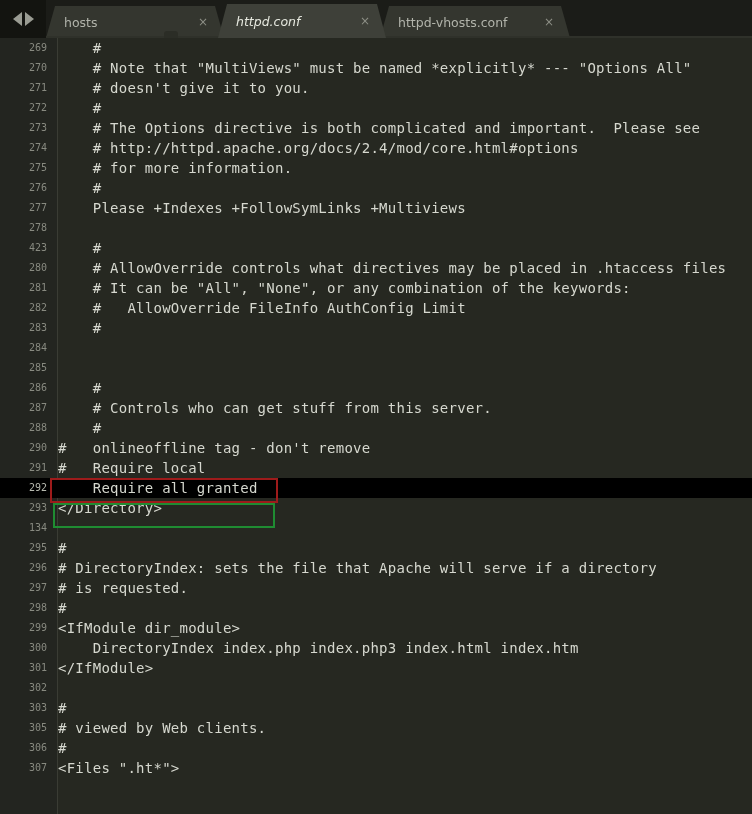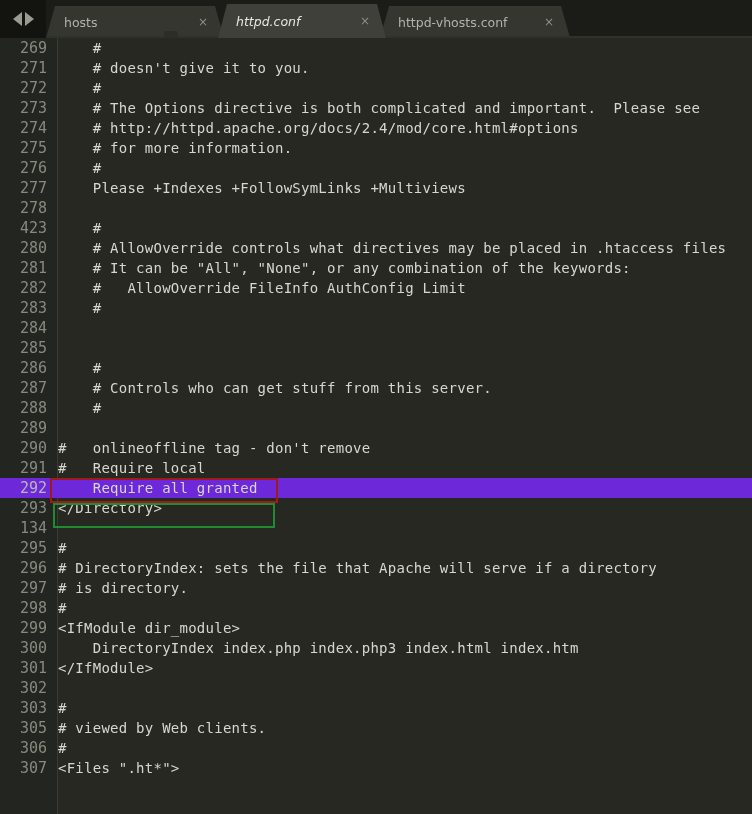--- a/index.html
+++ b/index.html
@@ -140,31 +140,31 @@
     width: 752px;
   }
 
   .row {
     position: relative;
     height: 20px;
     line-height: 20px;
     white-space: pre;
   }
   .row.current {
-    background: #6d28d9;
+    background: #000000;
   }
   .row.current .gutter-num { color: #b8bab0; }
 
   .gutter-num {
     position: absolute;
     left: 0; top: 0;
     width: 47px;
     text-align: right;
     font-family: "DejaVu Sans Mono", monospace;
-    font-size: 15px;
+    font-size: 10px;
     color: #888a80;
     letter-spacing: 0px;
     padding-left: 20px;
   }
 
   .code-text {
     position: absolute;
     left: 58px; top: 0;
     font-family: "DejaVu Sans Mono", monospace;
     font-size: 14px;
@@ -218,47 +218,47 @@
 
     <div class="tabbar-bottom-line"></div>
   </div>
 
   <div class="editor">
     <div class="gutter-bg"></div>
     <div class="gutter-divider"></div>
 
     <div class="code-rows" id="code-rows">
         <div class="row"><span class="gutter-num">269</span><span class="code-text">    #</span></div>
+        <div class="row"><span class="gutter-num">270</span><span class="code-text">    # Note that "MultiViews" must be named *explicitly* --- "Options All"</span></div>
         <div class="row"><span class="gutter-num">271</span><span class="code-text">    # doesn't give it to you.</span></div>
         <div class="row"><span class="gutter-num">272</span><span class="code-text">    #</span></div>
         <div class="row"><span class="gutter-num">273</span><span class="code-text">    # The Options directive is both complicated and important.  Please see</span></div>
         <div class="row"><span class="gutter-num">274</span><span class="code-text">    # http://httpd.apache.org/docs/2.4/mod/core.html#options</span></div>
         <div class="row"><span class="gutter-num">275</span><span class="code-text">    # for more information.</span></div>
         <div class="row"><span class="gutter-num">276</span><span class="code-text">    #</span></div>
         <div class="row"><span class="gutter-num">277</span><span class="code-text">    Please +Indexes +FollowSymLinks +Multiviews</span></div>
         <div class="row"><span class="gutter-num">278</span><span class="code-text"></span></div>
         <div class="row"><span class="gutter-num">423</span><span class="code-text">    #</span></div>
         <div class="row"><span class="gutter-num">280</span><span class="code-text">    # AllowOverride controls what directives may be placed in .htaccess files</span></div>
         <div class="row"><span class="gutter-num">281</span><span class="code-text">    # It can be "All", "None", or any combination of the keywords:</span></div>
         <div class="row"><span class="gutter-num">282</span><span class="code-text">    #   AllowOverride FileInfo AuthConfig Limit</span></div>
         <div class="row"><span class="gutter-num">283</span><span class="code-text">    #</span></div>
         <div class="row"><span class="gutter-num">284</span></div>
         <div class="row"><span class="gutter-num">285</span><span class="code-text"></span></div>
         <div class="row"><span class="gutter-num">286</span><span class="code-text">    #</span></div>
         <div class="row"><span class="gutter-num">287</span><span class="code-text">    # Controls who can get stuff from this server.</span></div>
         <div class="row"><span class="gutter-num">288</span><span class="code-text">    #</span></div>
-        <div class="row"><span class="gutter-num">289</span><span class="code-text"></span></div>
         <div class="row"><span class="gutter-num">290</span><span class="code-text">#   onlineoffline tag - don't remove</span></div>
         <div class="row"><span class="gutter-num">291</span><span class="code-text">#   Require local</span></div>
         <div class="row current"><span class="gutter-num">292</span><span class="code-text">    Require all granted</span></div>
         <div class="row"><span class="gutter-num">293</span><span class="code-text">&lt;/Directory&gt;</span></div>
         <div class="row"><span class="gutter-num">134</span><span class="code-text"></span></div>
         <div class="row"><span class="gutter-num">295</span><span class="code-text">#</span></div>
         <div class="row"><span class="gutter-num">296</span><span class="code-text"># DirectoryIndex: sets the file that Apache will serve if a directory</span></div>
-        <div class="row"><span class="gutter-num">297</span><span class="code-text"># is directory.</span></div>
+        <div class="row"><span class="gutter-num">297</span><span class="code-text"># is requested.</span></div>
         <div class="row"><span class="gutter-num">298</span><span class="code-text">#</span></div>
         <div class="row"><span class="gutter-num">299</span><span class="code-text">&lt;IfModule dir_module&gt;</span></div>
         <div class="row"><span class="gutter-num">300</span><span class="code-text">    DirectoryIndex index.php index.php3 index.html index.htm</span></div>
         <div class="row"><span class="gutter-num">301</span><span class="code-text">&lt;/IfModule&gt;</span></div>
         <div class="row"><span class="gutter-num">302</span><span class="code-text"></span></div>
         <div class="row"><span class="gutter-num">303</span><span class="code-text">#</span></div>
         <div class="row"><span class="gutter-num">305</span><span class="code-text"># viewed by Web clients.</span></div>
         <div class="row"><span class="gutter-num">306</span><span class="code-text">#</span></div>
         <div class="row"><span class="gutter-num">307</span><span class="code-text">&lt;Files ".ht*"&gt;</span></div>
       </div>

